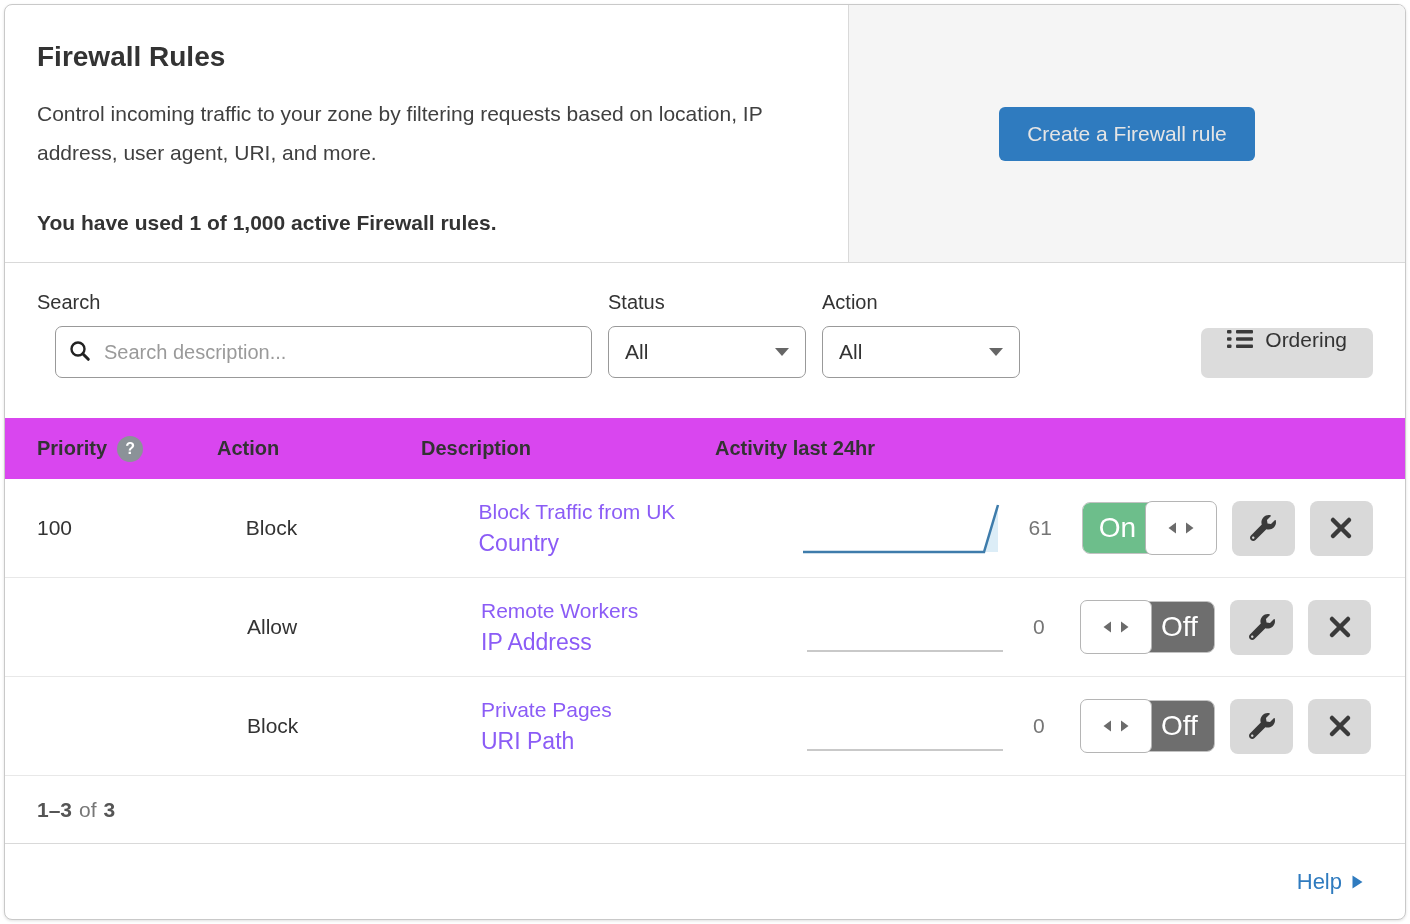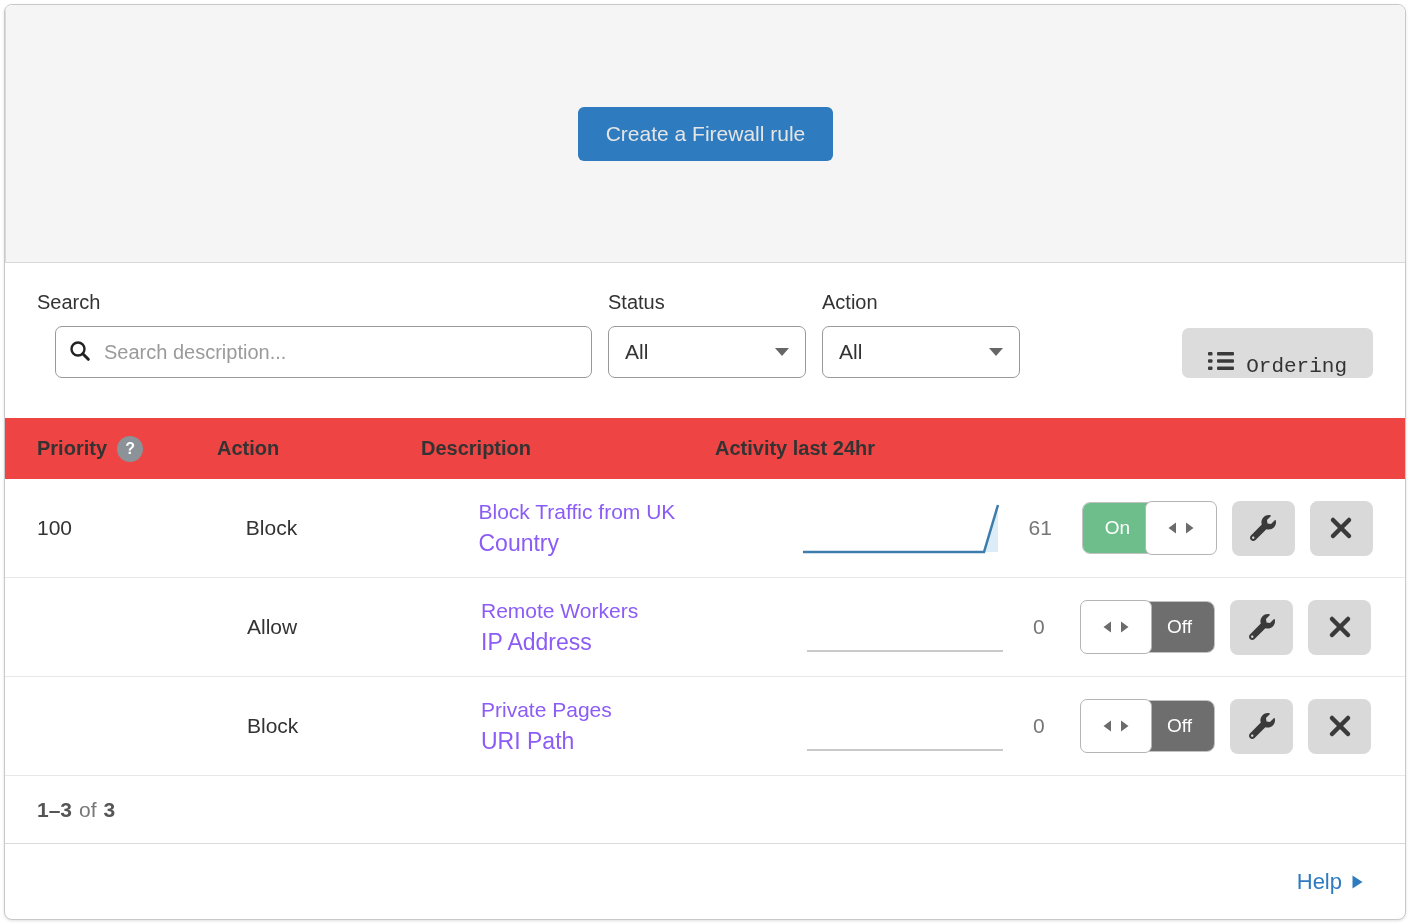--- a/index.html
+++ b/index.html
@@ -42,27 +42,27 @@
     display: flex; align-items: center; justify-content: space-between;
     padding: 0 16px; font-size: 21px; color: #333; cursor: pointer; background: #fff;
   }
   .caret-down {
     width: 0; height: 0; border-left: 7px solid transparent;
     border-right: 7px solid transparent; border-top: 8px solid #666;
   }
   .ordering-btn {
     margin-left: auto; height: 50px; padding: 0 26px;
     background: #dcdcdc; border: none; border-radius: 7px;
-    display: flex; align-items: flex-end; gap: 12px;
-    font-size: 21px; color: #333; font-family: Liberation Mono, monospace; cursor: pointer;
+    display: flex; align-items: flex-start; gap: 12px;
+    font-size: 21px; color: #333; font-family: Liberation Sans, sans-serif; cursor: pointer;
   }
 
   
   .thead {
-    height: 61px; background: #ef4444; display: flex; align-items: center;
+    height: 61px; background: #d946ef; display: flex; align-items: center;
     padding: 0 32px; flex-shrink: 0;
   }
   .th { font-size: 20px; font-weight: bold; color: #333; }
   .col-priority { width: 180px; display: flex; align-items: center; gap: 10px; }
   .col-action   { width: 204px; }
   .col-desc     { width: 294px; }
   .col-activity { flex: 1; }
   .help-circle {
     width: 26px; height: 26px; border-radius: 50%; background: #8b9298;
     color: #fff; font-size: 16px; font-weight: bold;
@@ -82,21 +82,21 @@
 
   .controls { width: 293px; display: flex; align-items: center; justify-content: flex-start; gap: 15px; }
   .toggle {
     position: relative; width: 135px; height: 52px;
     border: 1px solid #c2c2c2; border-radius: 8px; background: #fff; cursor: pointer;
     flex-shrink: 0;
   }
   .toggle-fill {
     position: absolute; top: 0; bottom: 0; width: 52%;
     display: flex; align-items: center; justify-content: center;
-    color: #fff; font-size: 19px;
+    color: #fff; font-size: 28px;
   }
   .toggle--on .toggle-fill { left: 0; background: #6dbe8b; border-radius: 7px 0 0 7px; }
   .toggle--off .toggle-fill { right: 0; background: #6e6e6e; border-radius: 0 7px 7px 0; }
   .toggle-handle {
     position: absolute; top: -2px; bottom: -2px; width: 54%;
     background: #fff; border: 1px solid #b5b5b5; border-radius: 7px;
     display: flex; align-items: center; justify-content: center;
   }
   .toggle--on .toggle-handle { right: -1px; }
   .toggle--off .toggle-handle { left: -1px; }
@@ -117,20 +117,25 @@
     display: flex; align-items: center; gap: 10px; color: #2f7bbf;
     font-size: 22px; text-decoration: none; cursor: pointer;
   }
 </style>
 </head>
 <body>
 
 <div class="card">
 
   <div class="header">
+    <div class="header-left">
+      <div class="page-title">Firewall Rules</div>
+      <div class="page-desc">Control incoming traffic to your zone by filtering requests based on location, IP address, user agent, URI, and more.</div>
+      <div class="usage-line">You have used 1 of 1,000 active Firewall rules.</div>
+    </div>
     <div class="header-right">
       <button class="create-btn">Create a Firewall rule</button>
     </div>
   </div>
 
   <div class="filters">
     <div class="filter-group">
       <div class="filter-label">Search</div>
       <div class="search-wrap">
         <span class="search-icon">

